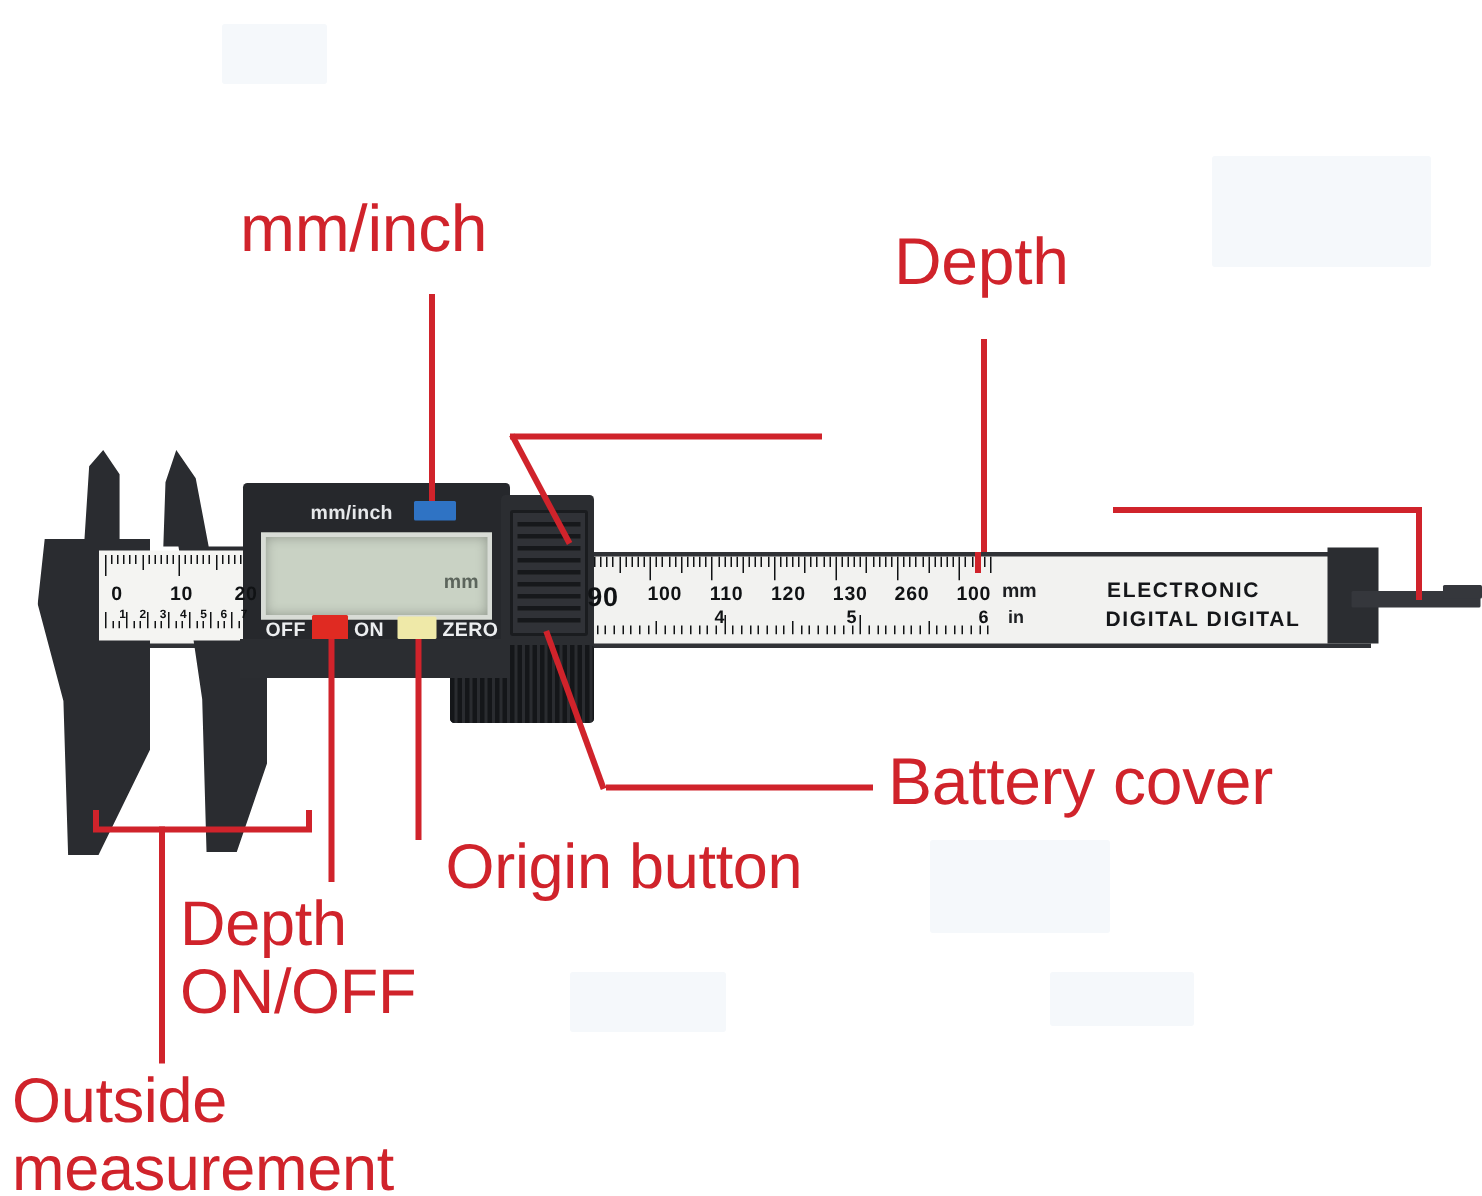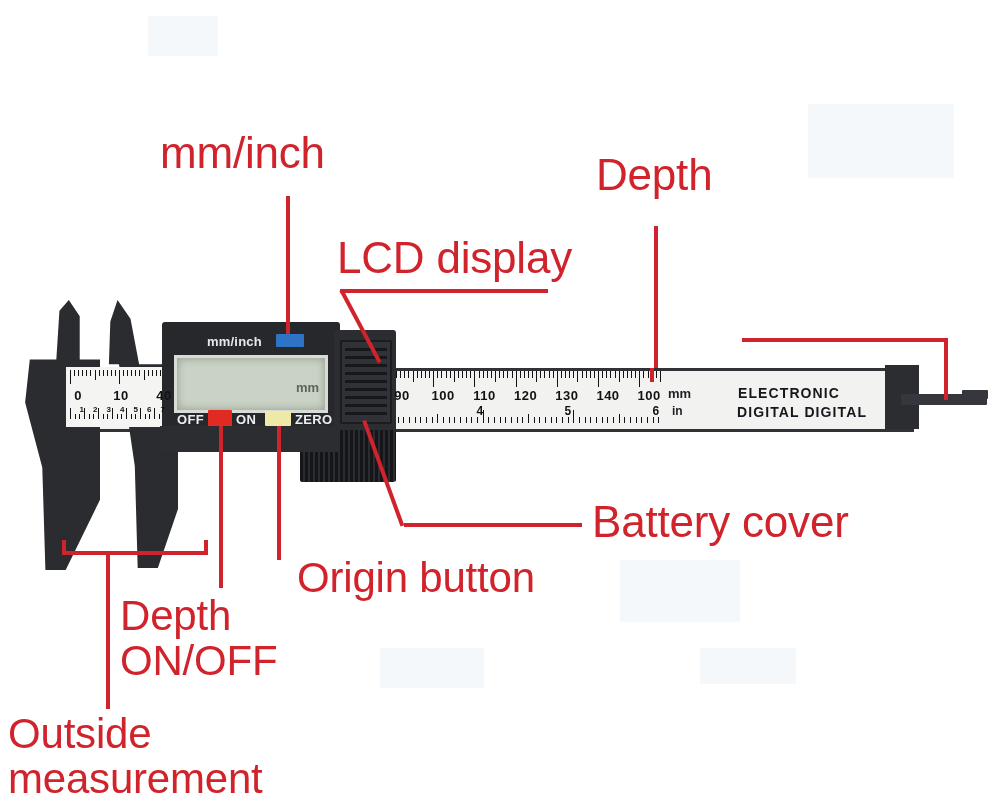--- a/index.html
+++ b/index.html
@@ -389,47 +389,46 @@
         <div class="gr" style="left: 65px;"></div>
         <div class="gr" style="left: 70px;"></div>
         <div class="gr" style="left: 75px;"></div>
         <div class="gr" style="left: 80px;"></div>
         <div class="gr" style="left: 85px;"></div>
         <div class="gr" style="left: 90px;"></div>
         <div class="gr" style="left: 95px;"></div>
       </div>
 
     <div class="blk" style="left:160px;top:426px;width:180px;height:26px;"></div>
-  <div class="num" style="left: 402px; top: 388px; font-size: 13px;">90</div>
+  <div class="num" style="left: 402px; top: 388px; font-size: 18px;">90</div>
       <div class="num" style="left: 443.2px; top: 388px; font-size: 13px;">100</div>
       <div class="num" style="left: 484.4px; top: 388px; font-size: 13px;">110</div>
       <div class="num" style="left: 525.6px; top: 388px; font-size: 13px;">120</div>
       <div class="num" style="left: 566.8px; top: 388px; font-size: 13px;">130</div>
-      <div class="num" style="left: 608px; top: 388px; font-size: 13px;">140</div>
+      <div class="num" style="left: 608px; top: 388px; font-size: 13px;">260</div>
       <div class="num" style="left: 649.2px; top: 388px; font-size: 13px;">100</div>
       <div class="num" style="left: 480px; top: 404px; font-size: 12px;">4</div>
       <div class="num" style="left: 568px; top: 404px; font-size: 12px;">5</div>
       <div class="num" style="left: 656px; top: 404px; font-size: 12px;">6</div>
       <div class="num" style="left: 78px; top: 388px; font-size: 13px;">0</div>
       <div class="num" style="left: 121px; top: 388px; font-size: 13px;">10</div>
-      <div class="num" style="left: 164px; top: 388px; font-size: 13px;">40</div>
+      <div class="num" style="left: 164px; top: 388px; font-size: 13px;">20</div>
       <div class="num" style="left: 82px; top: 405px; font-size: 8px;">1</div>
       <div class="num" style="left: 95.5px; top: 405px; font-size: 8px;">2</div>
       <div class="num" style="left: 109px; top: 405px; font-size: 8px;">3</div>
       <div class="num" style="left: 122.5px; top: 405px; font-size: 8px;">4</div>
       <div class="num" style="left: 136px; top: 405px; font-size: 8px;">5</div>
       <div class="num" style="left: 149.5px; top: 405px; font-size: 8px;">6</div>
       <div class="num" style="left: 163px; top: 405px; font-size: 8px;">7</div>
       <div style="position: absolute; left: 650px; top: 368px; width: 4px; height: 14px; background: rgb(208, 35, 43);"></div>
     </div>
 
   <div class="anno" style="left:160px;top:130px;font-size:44px;">mm/inch</div>
   <div class="lead lead-v" style="left:286px;top:196px;height:138px;"></div>
 
-  <div class="anno" style="left:337px;top:235px;font-size:44px;">LCD display</div>
   <div class="lead lead-h" style="left:340px;top:289px;width:208px;"></div>
   <div class="lead-d" style="left:343px;top:289px;width:82px;transform:rotate(62deg);"></div>
 
   <div class="anno" style="left:596px;top:152px;font-size:44px;">Depth</div>
   <div class="lead lead-v" style="left:654px;top:226px;height:142px;"></div>
 
   <div class="lead lead-h" style="left:742px;top:338px;width:206px;"></div>
   <div class="lead lead-v" style="left:944px;top:338px;height:62px;"></div>
 
   <div class="lead-d" style="left:366px;top:420px;width:112px;transform:rotate(70deg);"></div>

